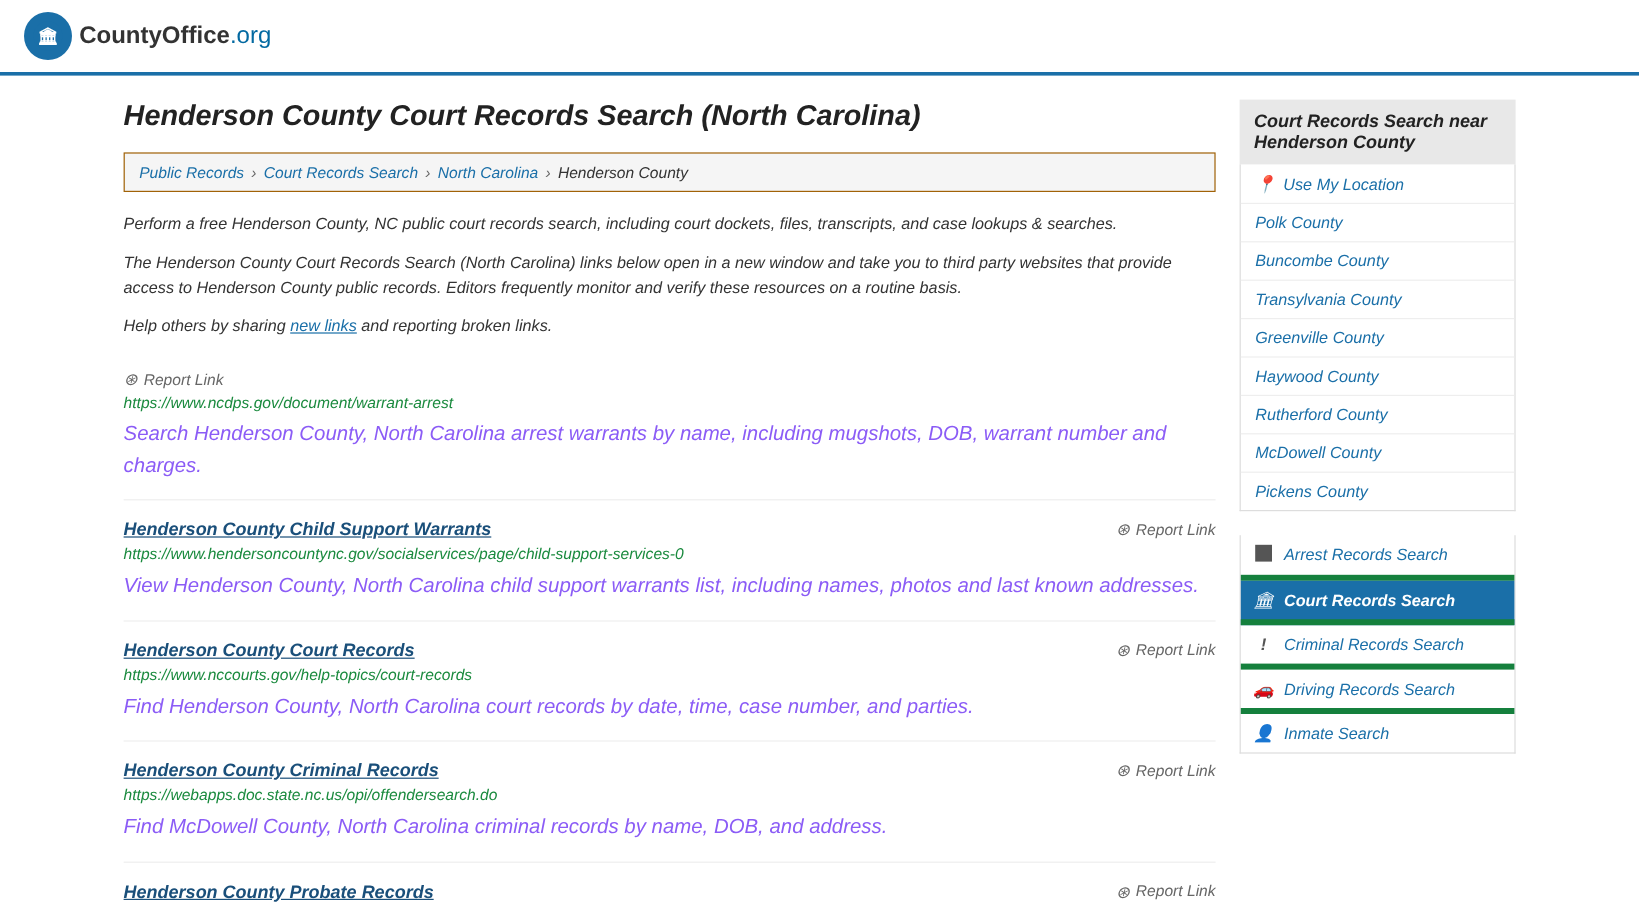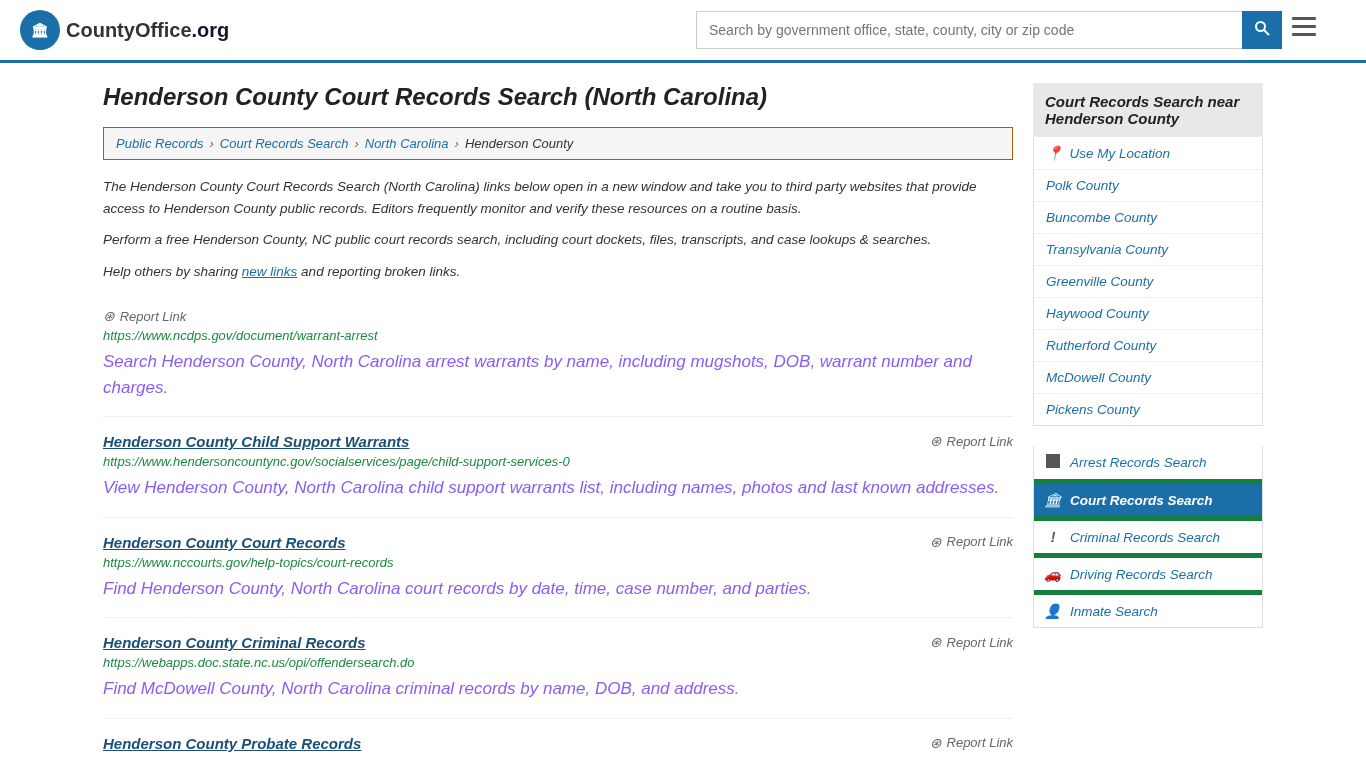--- a/index.html
+++ b/index.html
@@ -240,58 +240,42 @@
 
 <div class="header">
   <div class="logo-area">
     <div class="logo-circle">
       <svg width="26" height="26" viewBox="0 0 26 26" fill="none">
         <circle cx="13" cy="13" r="12" fill="#1a6fa8"></circle>
         <text x="13" y="18" text-anchor="middle" font-size="14" fill="white" font-weight="bold">🏛</text>
       </svg>
     </div>
     <div>
-      <span style="font-size:20px;font-weight:bold;color:#333;">CountyOffice</span><span style="font-size:20px;color:#0f172a;font-weight:bold;">.org</span>
-    </div>
-  </div>
-  <div class="search-area">
-    <input type="text" class="search-input" placeholder="Search by government office, state, county, city or zip code" style="">
-    <button class="search-btn">
-      <svg width="16" height="16" viewBox="0 0 16 16" fill="white">
-        <circle cx="6.5" cy="6.5" r="4.5" stroke="white" stroke-width="2" fill="none"></circle>
-        <line x1="10" y1="10" x2="15" y2="15" stroke="white" stroke-width="2"></line>
-      </svg>
-    </button>
-    <button class="menu-btn">
-      <svg width="24" height="20" viewBox="0 0 24 20" fill="#555">
-        <rect y="0" width="24" height="3" rx="1"></rect>
-        <rect y="8" width="24" height="3" rx="1"></rect>
-        <rect y="16" width="24" height="3" rx="1"></rect>
-      </svg>
-    </button>
+      <span style="font-size:20px;font-weight:bold;color:#333;">CountyOffice</span><span style="font-size:20px;color:#0369a1;font-weight:normal;">.org</span>
+    </div>
   </div>
 </div>
 
 <div class="main-container">
 
   <div class="content-area">
     <h1 class="page-title">Henderson County Court Records Search (North Carolina)</h1>
 
     <div class="breadcrumb">
       <a href="#">Public Records</a>
       <span class="breadcrumb-sep">›</span>
       <a href="#">Court Records Search</a>
       <span class="breadcrumb-sep">›</span>
       <a href="#">North Carolina</a>
       <span class="breadcrumb-sep">›</span>
       <span>Henderson County</span>
     </div>
 
+    <p class="description">Perform a free Henderson County, NC public court records search, including court dockets, files, transcripts, and case lookups &amp; searches.</p>
     <p class="description">The Henderson County Court Records Search (North Carolina) links below open in a new window and take you to third party websites that provide access to Henderson County public records. Editors frequently monitor and verify these resources on a routine basis.</p>
-    <p class="description">Perform a free Henderson County, NC public court records search, including court dockets, files, transcripts, and case lookups &amp; searches.</p>
     <p class="description">
       <span>Help others by sharing </span><a href="#">new links</a><span> and reporting broken links.</span>
     </p>
 
     <div id="results-container">
         <div class="result-item">
     <div class="result-header">
       <span class="report-link">
         <span class="report-icon">⊛</span>
         Report Link

